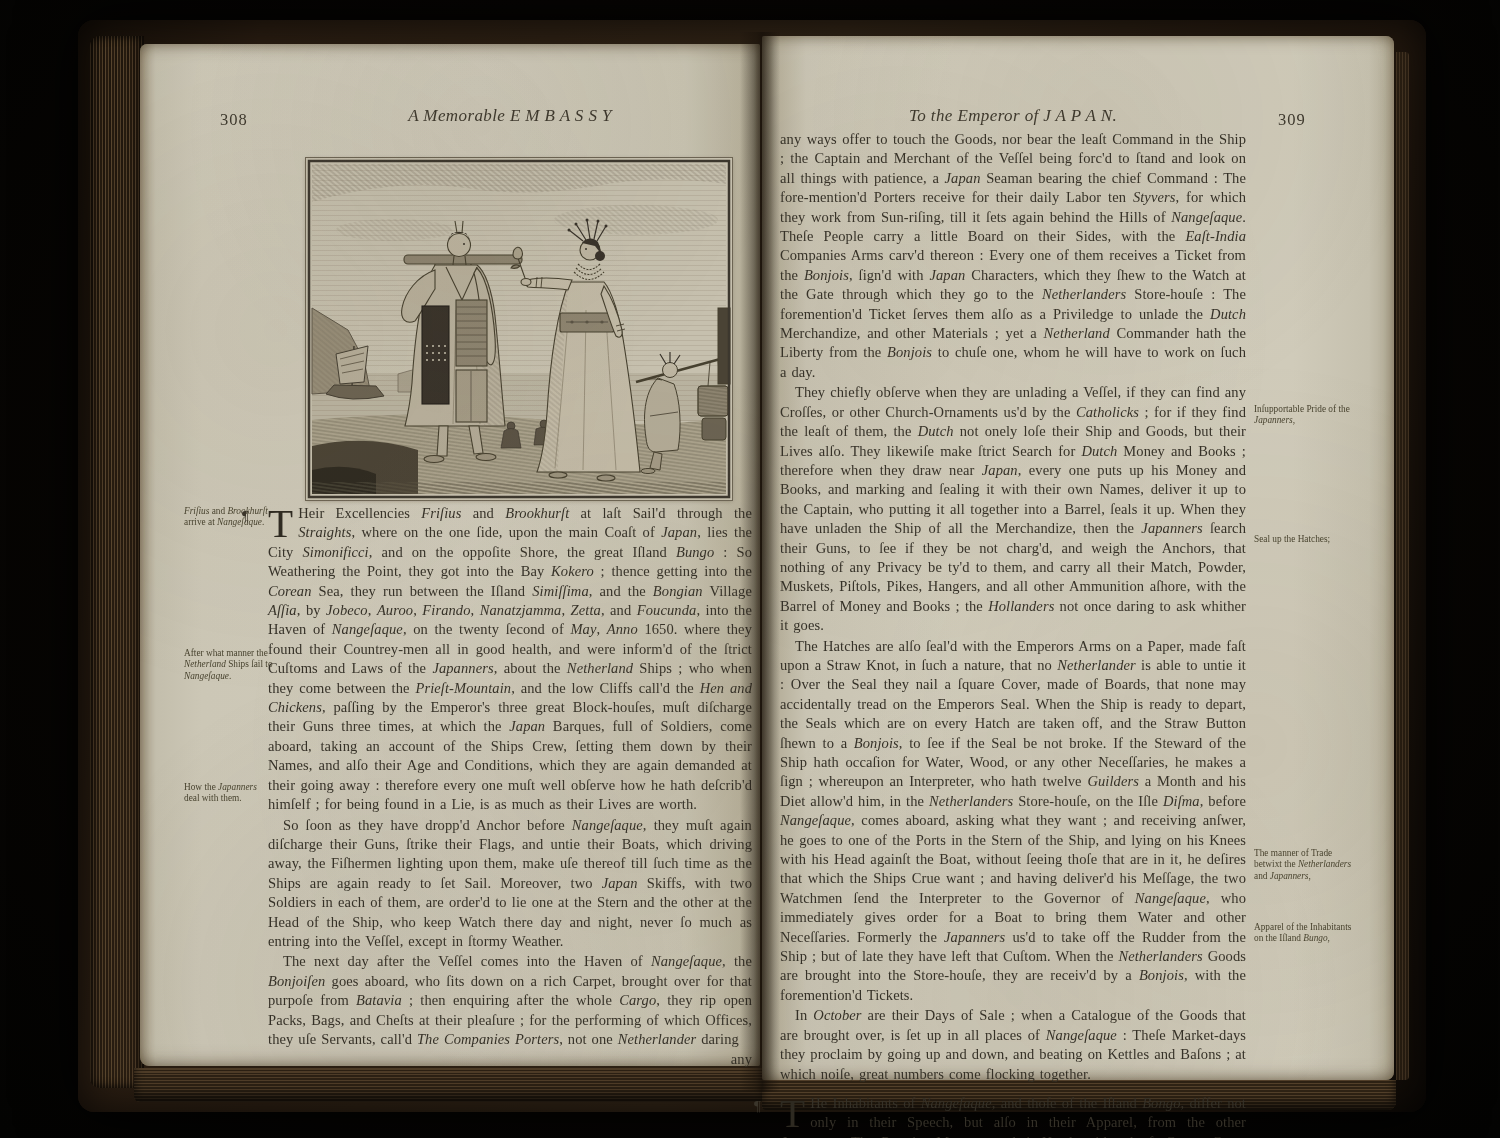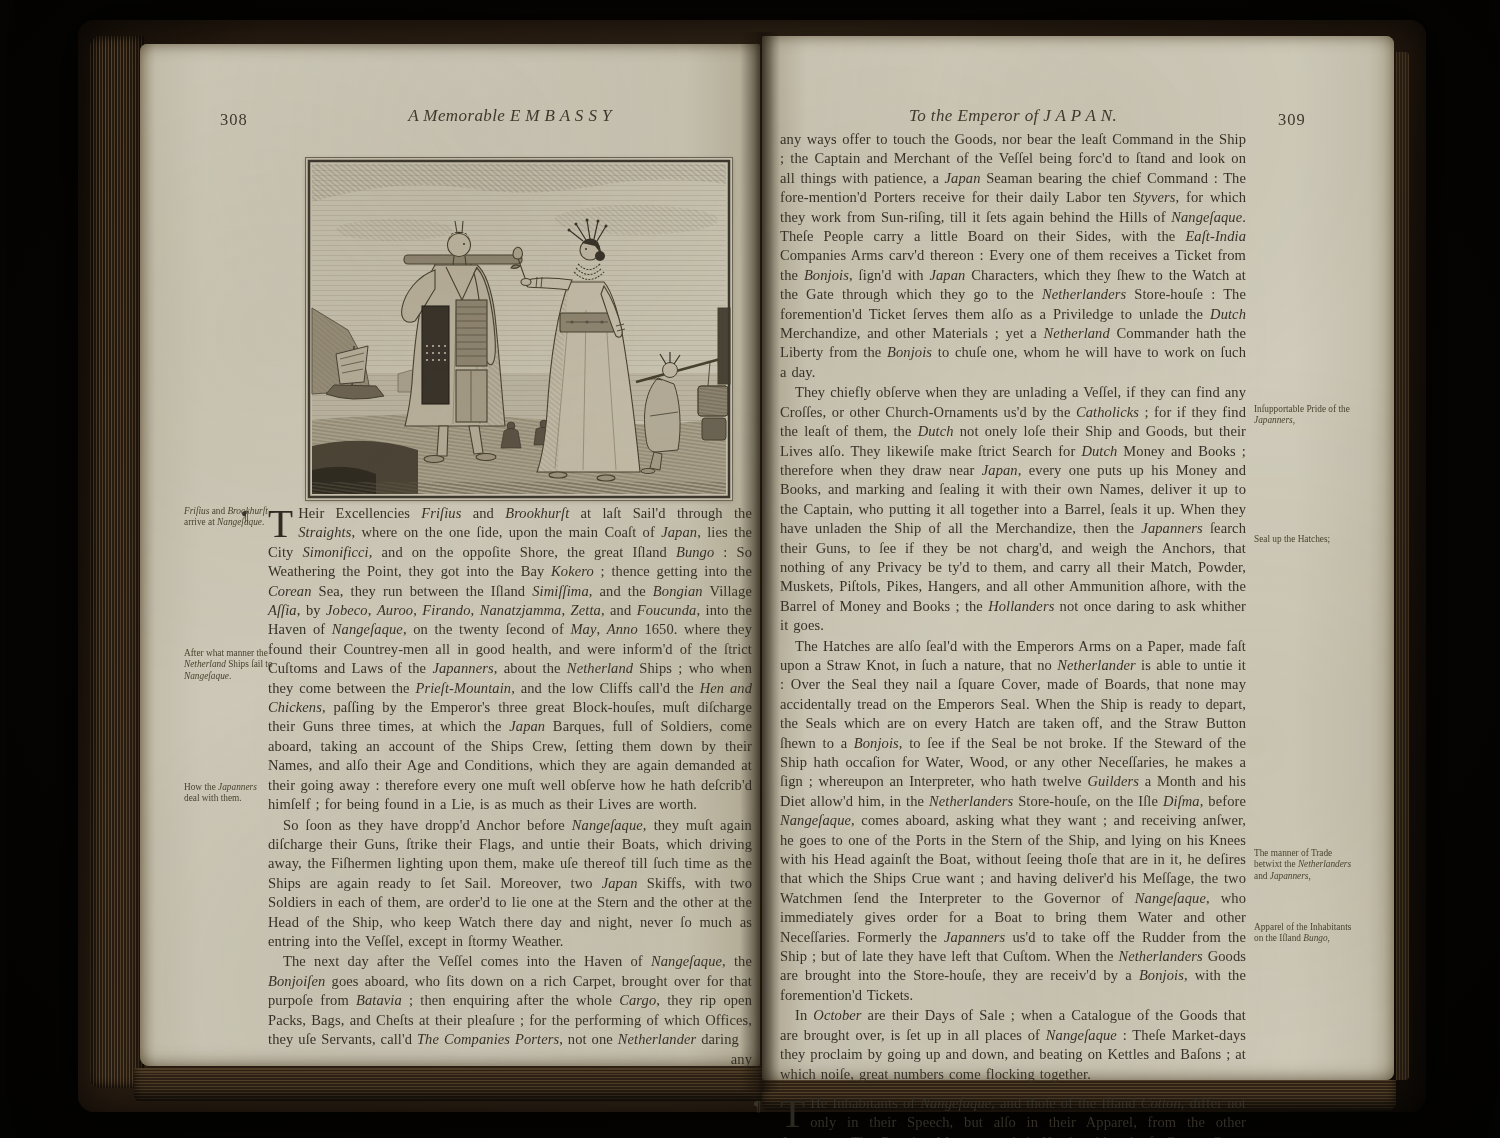--- a/index.html
+++ b/index.html
@@ -234,21 +234,21 @@
       <div class="margin-note" style="left:492px;top:498px;width:104px;">Seal up the Hatches;</div>
       <div class="margin-note" style="left:492px;top:812px;width:104px;">The manner of Trade betwixt the <i>Netherlanders</i> and <i>Japanners</i>,</div>
       <div class="margin-note" style="left:492px;top:886px;width:104px;">Apparel of the Inhabitants on the Iſland <i>Bungo</i>,</div>
 
       <div class="body-text" style="left:18px;top:94px;width:466px;">
         <p>any ways offer to touch the Goods, nor bear the leaſt Command in the Ship ; the Captain and Merchant of the Veſſel being forc'd to ſtand and look on all things with patience, a <i>Japan</i> Seaman bearing the chief Command : The fore-mention'd Porters receive for their daily Labor ten <i>Styvers</i>, for which they work from Sun-riſing, till it ſets again behind the Hills of <i>Nangeſaque</i>. Theſe People carry a little Board on their Sides, with the <i>Eaſt-India</i> Companies Arms carv'd thereon : Every one of them receives a Ticket from the <i>Bonjois</i>, ſign'd with <i>Japan</i> Characters, which they ſhew to the Watch at the Gate through which they go to the <i>Netherlanders</i> Store-houſe : The foremention'd Ticket ſerves them alſo as a Priviledge to unlade the <i>Dutch</i> Merchandize, and other Materials ; yet a <i>Netherland</i> Commander hath the Liberty from the <i>Bonjois</i> to chuſe one, whom he will have to work on ſuch a day.</p>
         <p class="indent">They chiefly obſerve when they are unlading a Veſſel, if they can find any Croſſes, or other Church-Ornaments us'd by the <i>Catholicks</i> ; for if they find the leaſt of them, the <i>Dutch</i> not onely loſe their Ship and Goods, but their Lives alſo. They likewiſe make ſtrict Search for <i>Dutch</i> Money and Books ; therefore when they draw near <i>Japan</i>, every one puts up his Money and Books, and marking and ſealing it with their own Names, deliver it up to the Captain, who putting it all together into a Barrel, ſeals it up. When they have unladen the Ship of all the Merchandize, then the <i>Japanners</i> ſearch their Guns, to ſee if they be not charg'd, and weigh the Anchors, that nothing of any Privacy be ty'd to them, and carry all their Match, Powder, Muskets, Piſtols, Pikes, Hangers, and all other Ammunition aſhore, with the Barrel of Money and Books ; the <i>Hollanders</i> not once daring to ask whither it goes.</p>
         <p class="indent">The Hatches are alſo ſeal'd with the Emperors Arms on a Paper, made faſt upon a Straw Knot, in ſuch a nature, that no <i>Netherlander</i> is able to untie it : Over the Seal they nail a ſquare Cover, made of Boards, that none may accidentally tread on the Emperors Seal. When the Ship is ready to depart, the Seals which are on every Hatch are taken off, and the Straw Button ſhewn to a <i>Bonjois</i>, to ſee if the Seal be not broke. If the Steward of the Ship hath occaſion for Water, Wood, or any other Neceſſaries, he makes a ſign ; whereupon an Interpreter, who hath twelve <i>Guilders</i> a Month and his Diet allow'd him, in the <i>Netherlanders</i> Store-houſe, on the Iſle <i>Diſma</i>, before <i>Nangeſaque</i>, comes aboard, asking what they want ; and receiving anſwer, he goes to one of the Ports in the Stern of the Ship, and lying on his Knees with his Head againſt the Boat, without ſeeing thoſe that are in it, he deſires that which the Ships Crue want ; and having deliver'd his Meſſage, the two Watchmen ſend the Interpreter to the Governor of <i>Nangeſaque</i>, who immediately gives order for a Boat to bring them Water and other Neceſſaries. Formerly the <i>Japanners</i> us'd to take off the Rudder from the Ship ; but of late they have left that Cuſtom. When the <i>Netherlanders</i> Goods are brought into the Store-houſe, they are receiv'd by a <i>Bonjois</i>, with the foremention'd Tickets.</p>
         <p class="indent">In <i>October</i> are their Days of Sale ; when a Catalogue of the Goods that are brought over, is ſet up in all places of <i>Nangeſaque</i> : Theſe Market-days they proclaim by going up and down, and beating on Kettles and Baſons ; at which noiſe, great numbers come flocking together.</p>
         <p style="margin-top:10px;">
-          <span class="pilcrow">¶</span><span class="drop-cap">T</span><span>He Inhabitants of <i>Nangeſaque</i>, and thoſe of the Iſland <i>Cotton</i>, differ not only in their Speech, but alſo in their Apparel, from the other <i>Japanners</i>. The <i>Bongian</i> Men cover their Heads with a looſe Cotton Cap ; their</span>
+          <span class="pilcrow">¶</span><span class="drop-cap">T</span><span>He Inhabitants of <i>Nangeſaque</i>, and thoſe of the Iſland <i>Bongo</i>, differ not only in their Speech, but alſo in their Apparel, from the other <i>Japanners</i>. The <i>Bongian</i> Men cover their Heads with a looſe Cotton Cap ; their</span>
         </p>
 
       </div>
     </div>
 
     <div class="spine-shadow"></div>
   </div>
 </div>
 
 </body></html>

